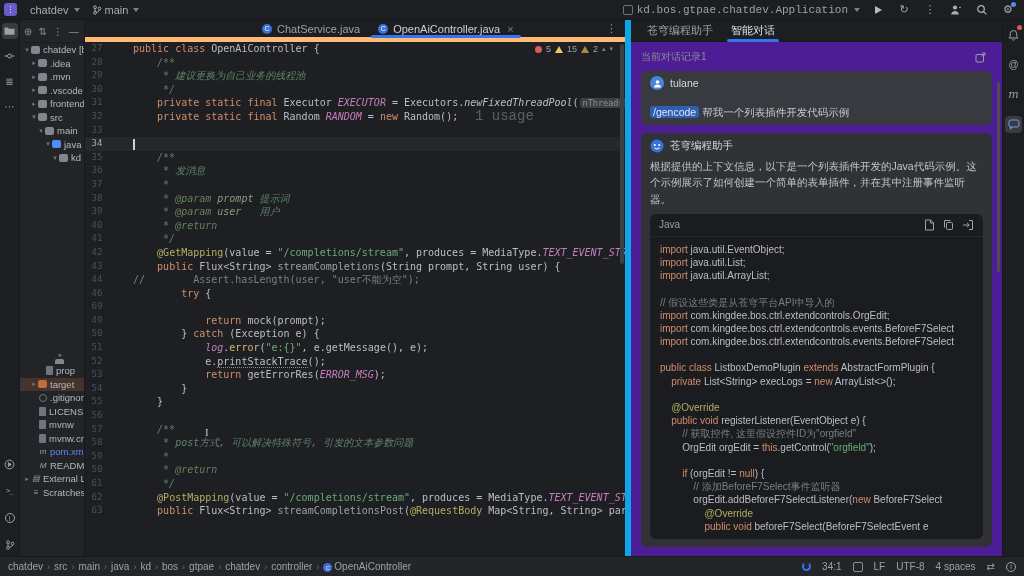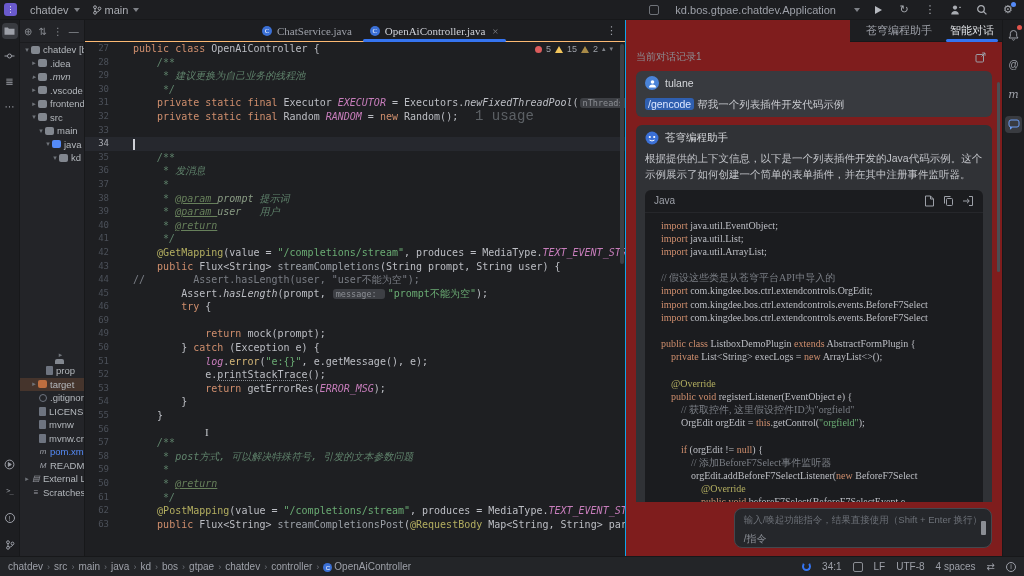--- a/index.html
+++ b/index.html
@@ -9,21 +9,21 @@
 
   
   .titlebar{height:20px;background:#1d1e21;display:flex;align-items:center;flex:none;
             font-size:11px;color:#a9acb2;border-bottom:1px solid #17181a;box-sizing:border-box;}
   .logo{width:13px;height:13px;border-radius:3px;background:#6a5acd;margin:0 7px 0 4px;flex:none;
         display:inline-flex;align-items:center;justify-content:center;color:#fff;font-size:8px;}
   .tb-item{display:inline-flex;align-items:center;gap:3px;padding:0 6px;height:18px;cursor:default;}
   .chev{width:0;height:0;border-left:3px solid transparent;border-right:3px solid transparent;
         border-top:4px solid #7e8187;display:inline-block;margin-left:2px;}
   .tb-right{margin-left:auto;display:flex;align-items:center;gap:10px;padding-right:8px;}
-  .runcfg{display:inline-flex;align-items:center;gap:16px;color:#9da0a8;}
+  .runcfg{display:inline-flex;align-items:center;gap:4px;color:#9da0a8;font-family:Liberation Mono, monospace;}
   .cfgicon{width:8px;height:8px;border:1px solid #6f7379;border-radius:2px;display:inline-block;}
   .icon-btn{display:inline-flex;align-items:center;justify-content:center;width:16px;height:16px;
             color:#a9acb2;font-size:11px;position:relative;}
   .play{width:0;height:0;border-left:7px solid #b6b9bf;border-top:4.5px solid transparent;
         border-bottom:4.5px solid transparent;display:inline-block;}
   .gear-dot{position:absolute;top:0;right:0;width:5px;height:5px;border-radius:50%;background:#548af7;}
   svg.ic{display:block;}
 
   
   .mainrow{flex:1;display:flex;min-height:0;}
@@ -54,85 +54,85 @@
   .ti-folder{background:#82878f;}
   .ti-folder-blue{background:#548af7;}
   .ti-folder-orange{background:#bf6e3f;}
   .ti-file{background:#6e7480;width:7px;height:9px;border-radius:1px;margin-left:1px;}
   .ti-ignore{background:transparent;border:1px solid #6e7480;border-radius:50%;width:6px;height:6px;margin-left:1px;}
   .tg{width:10px;flex:none;font-size:8px;color:#9da0a8;text-align:center;margin-right:2px;font-style:italic;}
 
   
   .editorcol{width:540px;display:flex;flex-direction:column;flex:none;min-height:0;}
   .tabbar{height:22px;flex:none;background:#1d1e21;display:flex;align-items:stretch;
-          border-bottom:1px solid #fdba74;box-sizing:border-box;font-size:11px;font-family:Liberation Serif, serif;}
+          border-bottom:5px solid #fdba74;box-sizing:border-box;font-size:11px;}
   .tab-spacer{width:168px;flex:none;}
   .tab{display:flex;align-items:center;gap:5px;padding:0 9px;color:#9da0a8;position:relative;}
   .tab.active{color:#ced0d6;}
   .tab.active::after{content:"";position:absolute;left:2px;right:2px;bottom:-1px;height:3px;
                      background:#3574f0;border-radius:2px;}
   .fticon{width:10px;height:10px;border-radius:50%;background:#3b70d6;color:#fff;font-size:7px;
           display:inline-flex;align-items:center;justify-content:center;flex:none;}
   .tab-close{color:#7e8187;font-size:11px;margin-left:2px;}
   .tabbar-right{margin-left:auto;display:flex;align-items:center;padding-right:8px;color:#9da0a8;}
 
   .editor{flex:1;background:#1e1f22;position:relative;overflow:hidden;
           font-family:"DejaVu Sans Mono",monospace;font-size:10px;}
   .eline{display:flex;height:13.6px;line-height:13.6px;white-space:pre;}
   .eline.cur{background:#26282e;}
-  .ln{width:24px;flex:none;text-align:right;padding-right:8px;color:#4b5059;font-size:9px;}
+  .ln{width:24px;flex:none;text-align:center;padding-right:8px;color:#4b5059;font-size:9px;}
   .eline.cur .ln{color:#a9abb2;}
   .lc{padding-left:16px;flex:1;overflow:hidden;}
   .caret{display:inline-block;width:1.5px;height:11px;background:#ced0d6;vertical-align:middle;}
   .s-def{color:#bcbec4;} .s-kw{color:#cf8e6d;} .s-str{color:#6aab73;}
   .s-com{color:#7a7e85;} .s-doc{color:#5f826b;font-style:italic;}
-  .s-doctag{color:#67805b;font-style:italic;text-decoration:underline;}
+  .s-doctag{color:#67805b;font-style:italic;}
   .s-docp{color:#8a9c84;font-style:italic;}
   .s-const{color:#c77dbb;font-style:italic;} .s-smth{color:#bcbec4;font-style:italic;}
   .s-ann{color:#b3ae60;} .s-ym{color:#d5b778;margin-top:42px;} .s-dim{color:#9ca1a8;}
   .s-warn{color:#bcbec4;border-bottom:1px dotted #8a8d93;}
   .s-inlay{background:#3d3f44;color:#8b8e94;border-radius:3px;padding:0 3px;font-size:8.5px;margin:0 3px 0 1px;}
   .s-usage{color:#5c6065;font-size:14px;font-family:Liberation Mono, monospace;}
   .inspections{position:absolute;top:2px;right:12px;display:flex;align-items:center;gap:4px;
                font-family:"Liberation Sans",sans-serif;font-size:9px;color:#9da0a8;}
   .insp-err{width:7px;height:7px;border-radius:50%;background:#db5c5c;display:inline-block;}
   .insp-warn{width:0;height:0;border-left:4px solid transparent;border-right:4px solid transparent;
              border-bottom:7px solid #f2c55c;display:inline-block;}
   .insp-chev{color:#7e8187;font-size:7px;}
   .e-scroll{position:absolute;right:1px;top:2px;width:4px;height:220px;background:#3d4045;border-radius:2px;}
   .ibeam{position:absolute;left:120px;top:384px;color:#c3c5c9;font-size:11px;
          font-family:"Liberation Serif",serif;}
 
   
-  .aicol{width:377px;flex:none;display:flex;flex-direction:column;background:#7f1d1d;
-         border-left:1px solid #0ea5e9;box-sizing:border-box;min-height:0;align-items:flex-end;}
+  .aicol{width:377px;flex:none;display:flex;flex-direction:column;background:#4c1d95;
+         border-left:6px solid #0ea5e9;box-sizing:border-box;min-height:0;}
   .ai-tabs{height:22px;flex:none;background:#1d1e21;display:flex;align-items:stretch;gap:2px;
            font-size:11px;border-bottom:1px solid #17181a;box-sizing:border-box;padding-left:8px;}
   .ai-tab{display:flex;align-items:center;padding:0 8px;color:#9da0a8;position:relative;}
   .ai-tab.active{color:#dfe1e5;}
   .ai-tab.active::after{content:"";position:absolute;left:4px;right:4px;bottom:-1px;height:3px;
                         background:#3574f0;border-radius:2px;}
   .ai-body{flex:1;min-height:0;overflow:hidden;padding:6px 10px 0 10px;position:relative;}
   .session-row{display:flex;align-items:center;color:#8b8e94;font-size:10px;height:18px;}
   .openicon{margin-left:auto;color:#9da0a8;display:flex;margin-right:6px;}
   .msg-user{background:#383a3f;border-radius:6px;padding:5px 9px;margin-top:5px;}
   .mu-head{display:flex;align-items:center;gap:6px;color:#d5d7db;font-size:10.5px;}
   .avatar{width:14px;height:14px;border-radius:50%;background:#4a83d8;display:inline-flex;
           align-items:center;justify-content:center;flex:none;}
-  .mu-body{margin-top:8px;font-size:10.5px;color:#c7c9ce;}
+  .mu-body{margin-top:16px;font-size:10.5px;color:#c7c9ce;}
   .cmd{background:#2f5fb0;color:#dbe6ff;border-radius:3px;padding:0 3px;}
   .msg-ai{background:#303236;border-radius:6px;padding:6px 9px 8px 9px;margin-top:8px;
           display:flex;flex-direction:column;min-height:0;}
   .ma-head{display:flex;align-items:center;gap:6px;color:#d5d7db;font-size:10.5px;}
   .ma-text{margin-top:5px;font-size:10.5px;line-height:1.55;color:#c2c4c9;}
   .code-card{margin-top:7px;background:#1b1c1f;border-radius:6px;overflow:hidden;flex:none;}
   .cc-head{height:22px;display:flex;align-items:center;padding:0 9px;color:#9da0a8;font-size:10px;
            border-bottom:1px solid #26272b;}
   .cc-icons{margin-left:auto;display:flex;gap:8px;align-items:center;color:#9da0a8;}
-  .cc-body{padding:6px 16px;font-family:Liberation Serif, serif;font-size:10px;}
+  .cc-body{padding:6px 10px;font-family:Liberation Sans, sans-serif;font-size:10px;}
   .aline{height:13.2px;line-height:13.2px;white-space:pre;overflow:hidden;}
   .ai-scroll{position:absolute;right:2px;top:40px;width:3px;height:190px;background:#4a4d52;border-radius:2px;}
   .ai-input{flex:none;margin:6px 10px 8px 10px;height:40px;border:1px solid #45474d;border-radius:8px;
             background:#25272b;position:relative;padding:5px 9px;box-sizing:border-box;}
   .hint{font-size:9.5px;color:#6c7077;}
   .val{font-size:10px;color:#8a8e95;margin-top:5px;}
   .in-thumb{position:absolute;right:5px;top:12px;width:5px;height:14px;background:#8b8e94;border-radius:1px;}
 
   
   .rstripe{width:22px;flex:none;background:#1d1e21;border-left:1px solid #17181a;box-sizing:border-box;
@@ -253,21 +253,21 @@
           <div class="trow" style="padding-left: 3px;">
             <span class="tch">▾</span>
             <span class="ti ti-folder"></span>
             <span>chatdev [b</span>
           </div>
           <div class="trow" style="padding-left: 10px;">
             <span class="tch">▸</span>
             <span class="ti ti-folder"></span>
             <span>.idea</span>
           </div>
-          <div class="trow" style="padding-left: 10px; font-style: italic;">
+          <div class="trow" style="padding-left: 10px;">
             <span class="tch">▸</span>
             <span class="ti ti-folder"></span>
             <span>.mvn</span>
           </div>
           <div class="trow" style="padding-left: 10px;">
             <span class="tch">▸</span>
             <span class="ti ti-folder"></span>
             <span>.vscode</span>
           </div>
           <div class="trow" style="padding-left: 10px;">
@@ -385,21 +385,20 @@
             <div class="eline"><span class="ln">35</span><span class="lc"><span class="s-doc">    /**</span></span></div>
             <div class="eline"><span class="ln">36</span><span class="lc"><span class="s-doc">     * 发消息</span></span></div>
             <div class="eline"><span class="ln">37</span><span class="lc"><span class="s-doc">     *</span></span></div>
             <div class="eline"><span class="ln">38</span><span class="lc"><span class="s-doc">     * </span><span class="s-doctag">@param </span><span class="s-docp">prompt </span><span class="s-doc">提示词</span></span></div>
             <div class="eline"><span class="ln">39</span><span class="lc"><span class="s-doc">     * </span><span class="s-doctag">@param </span><span class="s-docp">user   </span><span class="s-doc">用户</span></span></div>
             <div class="eline"><span class="ln">40</span><span class="lc"><span class="s-doc">     * </span><span class="s-doctag">@return</span></span></div>
             <div class="eline"><span class="ln">41</span><span class="lc"><span class="s-doc">     */</span></span></div>
             <div class="eline"><span class="ln">42</span><span class="lc"><span class="s-def">    </span><span class="s-ann">@GetMapping</span><span class="s-def">(value = </span><span class="s-str">"/completions/stream"</span><span class="s-def">, produces = MediaType.</span><span class="s-const">TEXT_EVENT_STREAM_VALUE</span></span></div>
             <div class="eline"><span class="ln">43</span><span class="lc"><span class="s-def">    </span><span class="s-kw">public </span><span class="s-def">Flux&lt;String&gt; </span><span class="s-dim">streamCompletions</span><span class="s-def">(String prompt, String user) {</span></span></div>
             <div class="eline"><span class="ln">44</span><span class="lc"><span class="s-com">//        Assert.hasLength(user, "user不能为空");</span></span></div>
-            <div class="eline"><span class="ln">45</span><span class="lc"><span class="s-def">        Assert.</span><span class="s-smth">hasLength</span><span class="s-def">(prompt, </span><span class="s-inlay">message: </span><span class="s-str">"prompt不能为空"</span><span class="s-def">);</span></span></div>
             <div class="eline"><span class="ln">46</span><span class="lc"><span class="s-def">        </span><span class="s-kw">try </span><span class="s-def">{</span></span></div>
             <div class="eline"><span class="ln">69</span><span class="lc"></span></div>
             <div class="eline"><span class="ln">49</span><span class="lc"><span class="s-def">            </span><span class="s-kw">return </span><span class="s-def">mock(prompt);</span></span></div>
             <div class="eline"><span class="ln">50</span><span class="lc"><span class="s-def">        } </span><span class="s-kw">catch </span><span class="s-def">(Exception e) {</span></span></div>
             <div class="eline"><span class="ln">51</span><span class="lc"><span class="s-def">            </span><span class="s-const">log</span><span class="s-def">.</span><span class="s-ym">error</span><span class="s-def">(</span><span class="s-str">"e:{}"</span><span class="s-def">, e.getMessage(), e);</span></span></div>
             <div class="eline"><span class="ln">52</span><span class="lc"><span class="s-def">            e.</span><span class="s-warn">printStackTrace</span><span class="s-def">();</span></span></div>
             <div class="eline"><span class="ln">53</span><span class="lc"><span class="s-def">            </span><span class="s-kw">return </span><span class="s-def">getErrorRes(</span><span class="s-const">ERROR_MSG</span><span class="s-def">);</span></span></div>
             <div class="eline"><span class="ln">54</span><span class="lc"><span class="s-def">        }</span></span></div>
             <div class="eline"><span class="ln">55</span><span class="lc"><span class="s-def">    }</span></span></div>
             <div class="eline"><span class="ln">56</span><span class="lc"></span></div>
@@ -518,25 +517,20 @@
                 <div class="aline"><span class="s-def">        </span><span class="s-kw">if </span><span class="s-def">(orgEdit != </span><span class="s-kw">null</span><span class="s-def">) {</span></div>
                 <div class="aline"><span class="s-com">            // 添加BeforeF7Select事件监听器</span></div>
                 <div class="aline"><span class="s-def">            orgEdit.addBeforeF7SelectListener(</span><span class="s-kw">new </span><span class="s-def">BeforeF7Select</span></div>
                 <div class="aline"><span class="s-def">                </span><span class="s-ann">@Override</span></div>
                 <div class="aline"><span class="s-def">                </span><span class="s-kw">public </span><span class="s-kw">void </span><span class="s-def">beforeF7Select</span><span class="s-def">(BeforeF7SelectEvent e</span></div>
               </div>
           </div>
         </div>
         <div class="ai-scroll"></div>
       </div>
-      <div class="ai-input">
-        <div class="hint">输入/唤起功能指令，结果直接使用（Shift + Enter 换行）</div>
-        <div class="val">/指令</div>
-        <span class="in-thumb"></span>
-      </div>
     </div>
 
     <div class="rstripe">
       <span class="rs-icon">
         <svg class="ic" width="11" height="12" viewBox="0 0 11 12" fill="none" stroke="#9da0a8">
             <path d="M5.5 1.5a3.2 3.2 0 0 0-3.2 3.2v2.5L1 9h9L8.7 7.2V4.7A3.2 3.2 0 0 0 5.5 1.5z"></path>
             <path d="M4.3 10.4a1.3 1.3 0 0 0 2.4 0"></path>
           </svg>
         <i class="rs-dot"></i>
       </span>

